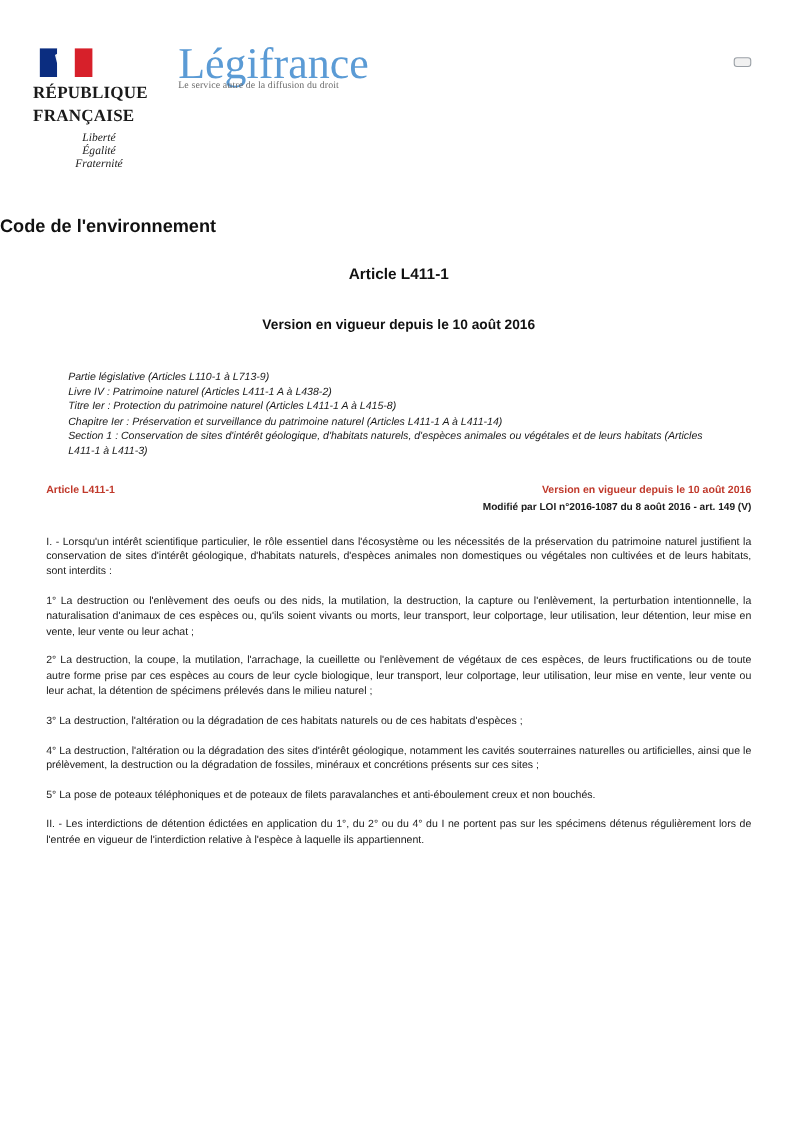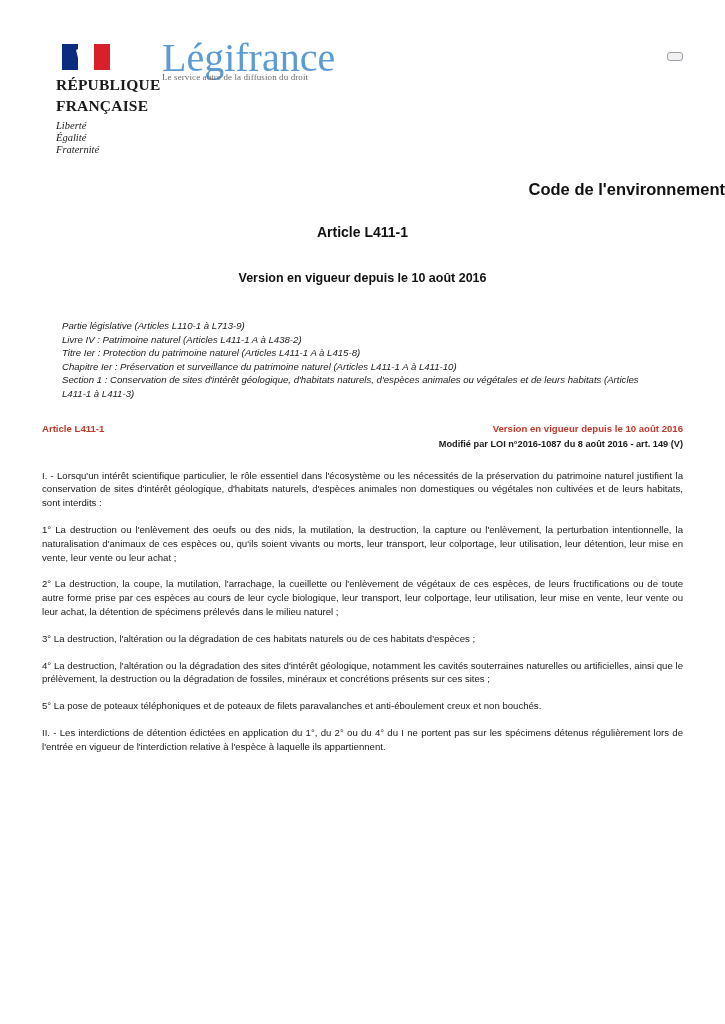--- a/index.html
+++ b/index.html
@@ -23,21 +23,21 @@
     box-sizing: border-box;
   }
   
   .header {
     position: relative;
     height: 110px;
     padding: 42px 0 0 0;
   }
   .brand-block {
     position: absolute;
-    left: 56px;
+    left: 30px;
     top: 42px;
     width: 260px;
     display: flex;
     align-items: flex-start;
   }
   .marianne {
     width: 120px;
   }
   .flag {
     display: flex;
@@ -57,20 +57,21 @@
     margin-top: 4px;
     text-transform: uppercase;
   }
   .devise {
     font-family: "Liberation Serif", serif;
     font-style: italic;
     font-size: 10.5px;
     line-height: 12px;
     color: #1a1a1a;
     margin-top: 6px;
+    text-align: center;
   }
   .legifrance {
     position: absolute;
     left: 162px;
     top: 42px;
   }
   .legifrance-title {
     font-family: "Liberation Serif", serif;
     font-size: 40px;
     line-height: 32px;
@@ -89,24 +90,24 @@
     right: 42px;
     top: 52px;
     width: 14px;
     height: 7px;
     border: 1px solid #9aa0a6;
     border-radius: 3px;
     background: #f1f1f1;
   }
   
   .doc-title {
-    text-align: right;
+    text-align: left;
     font-size: 16.5px;
     font-weight: bold;
-    margin-top: 28px;
+    margin-top: 45px;
     color: #111;
   }
   .doc-article {
     text-align: center;
     font-size: 14px;
     font-weight: bold;
     margin-top: 25px;
     color: #111;
   }
   .doc-version {
@@ -206,21 +207,21 @@
   </div>
 
   <div class="doc-title">Code de l'environnement</div>
   <div class="doc-article">Article L411-1</div>
   <div class="doc-version">Version en vigueur depuis le 10 août 2016</div>
 
   <div class="breadcrumb">
     <div>Partie législative (Articles L110-1 à L713-9)</div>
     <div>Livre IV : Patrimoine naturel (Articles L411-1 A à L438-2)</div>
     <div>Titre Ier : Protection du patrimoine naturel (Articles L411-1 A à L415-8)</div>
-    <div>Chapitre Ier : Préservation et surveillance du patrimoine naturel (Articles L411-1 A à L411-10)</div>
+    <div>Chapitre Ier : Préservation et surveillance du patrimoine naturel (Articles L411-1 A à L411-14)</div>
     <div>Section 1 : Conservation de sites d'intérêt géologique, d'habitats naturels, d'espèces animales ou végétales et de leurs habitats (Articles L411-1 à L411-3)</div>
   </div>
 
   <div class="meta">
     <div class="meta-left">Article L411-1</div>
     <div class="meta-right">
       <div class="meta-version">Version en vigueur depuis le 10 août 2016</div>
       <div class="meta-modif">Modifié par LOI n°2016-1087 du 8 août 2016 - art. 149 (V)</div>
     </div>
   </div>

